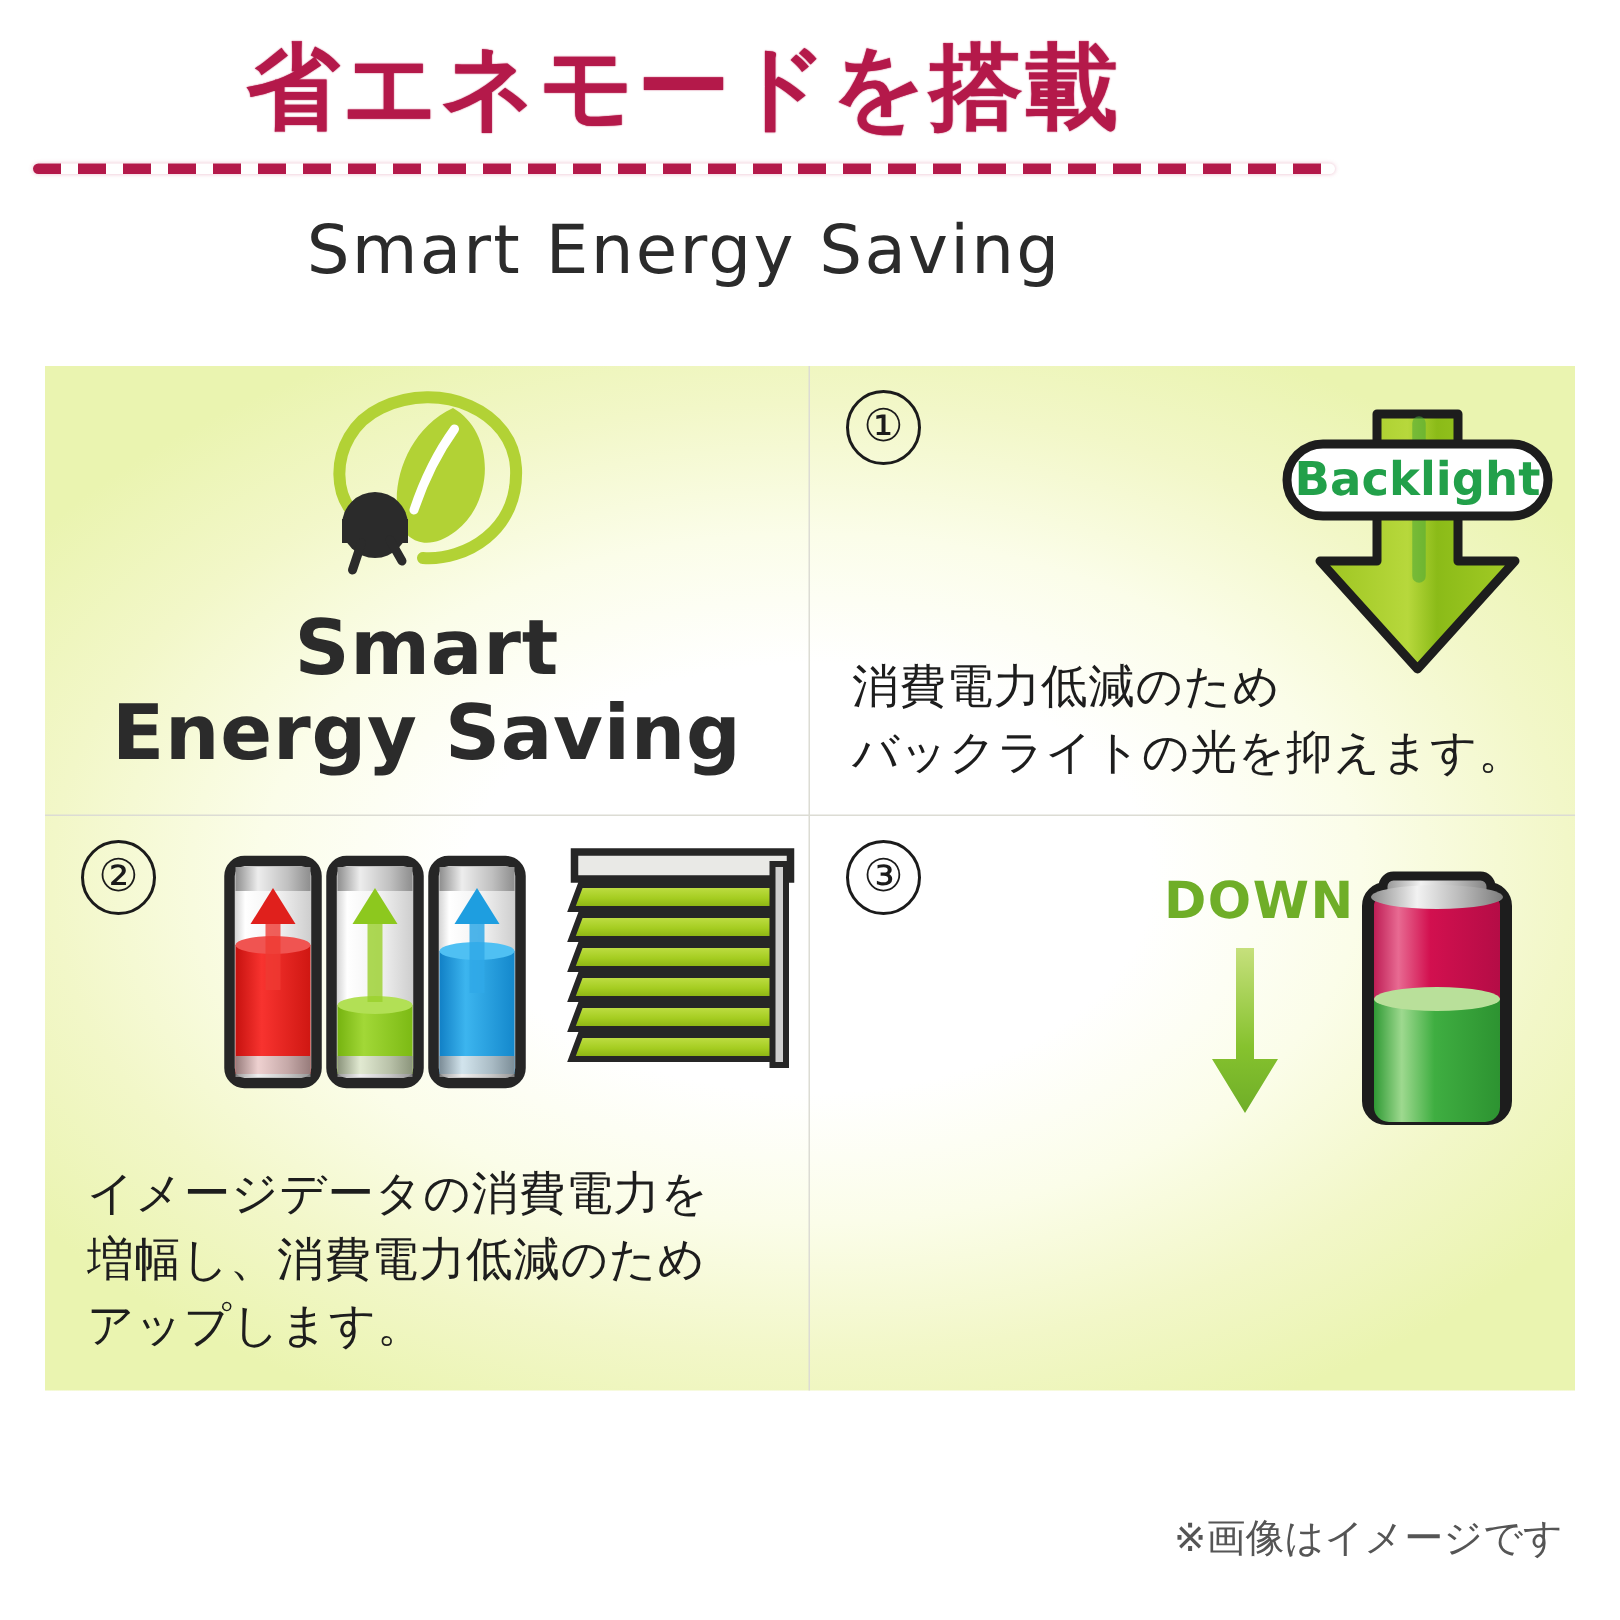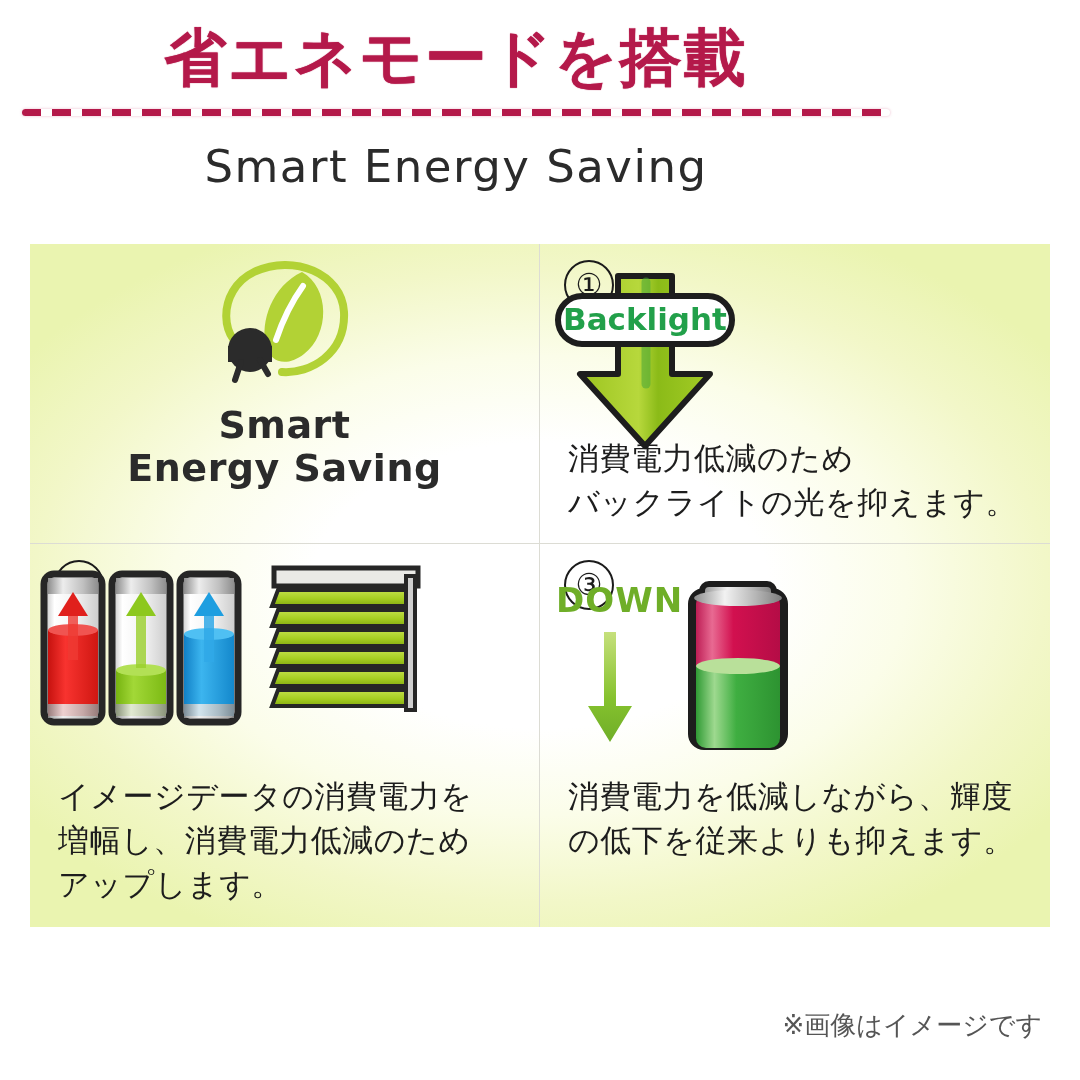--- a/index.html
+++ b/index.html
@@ -81,26 +81,26 @@
   
   .logo-wrap{
     position:absolute;left:0;right:0;top:6px;
     display:flex;flex-direction:column;align-items:center;
   }
   .logo-mark{width:150px;height:148px;}
   .logo-text{
     margin-top:6px;
     text-align:center;
     font-family:"DejaVu Sans","Liberation Sans",sans-serif;
-    font-size:38px;font-weight:bold;color:#2b2b2b;
+    font-size:51px;font-weight:bold;color:#2b2b2b;
     line-height:1.12;letter-spacing:.5px;
   }
 
   
-  .art{position:absolute;left:0;right:0;display:flex;justify-content:flex-start;align-items:flex-start;}
+  .art{position:absolute;left:0;right:0;display:flex;justify-content:flex-end;align-items:flex-start;}
   .art-1{top:22px;height:200px;}
   .art-2{top:14px;height:180px;}
   .art-3{top:26px;height:200px;}
 
   
   .caption{
     position:absolute;left:28px;right:12px;
     font-family:"DejaVu Sans","Liberation Sans",sans-serif;
     font-size:31px;color:#1d1d1d;line-height:1.42;
     letter-spacing:.5px;
@@ -303,20 +303,18 @@
           <g>
             <rect x="152" y="22" width="92" height="154" rx="12" fill="url(#batTop)" stroke="#1d1d1d" stroke-width="8"></rect>
             <path d="M156 96 h84 v72 a10 10 0 0 1 -10 10 h-64 a10 10 0 0 1 -10 -10 z" fill="url(#batBot)"></path>
             <ellipse cx="198" cy="96" rx="42" ry="8" fill="#b9e09a"></ellipse>
 
             <rect x="162" y="14" width="72" height="16" rx="7" fill="url(#batCap)" stroke="#1d1d1d" stroke-width="6"></rect>
             <ellipse cx="198" cy="28" rx="44" ry="8" fill="url(#batCap)"></ellipse>
           </g>
         </svg>
       </div>
-      <div class="caption cap-3">消費電力を低減しながら、輝度
-の低下を従来よりも抑えます。</div>
     </div>
 
   </div>
 </div>
 
 <div class="footnote">※画像はイメージです</div>
 
 </body></html>

